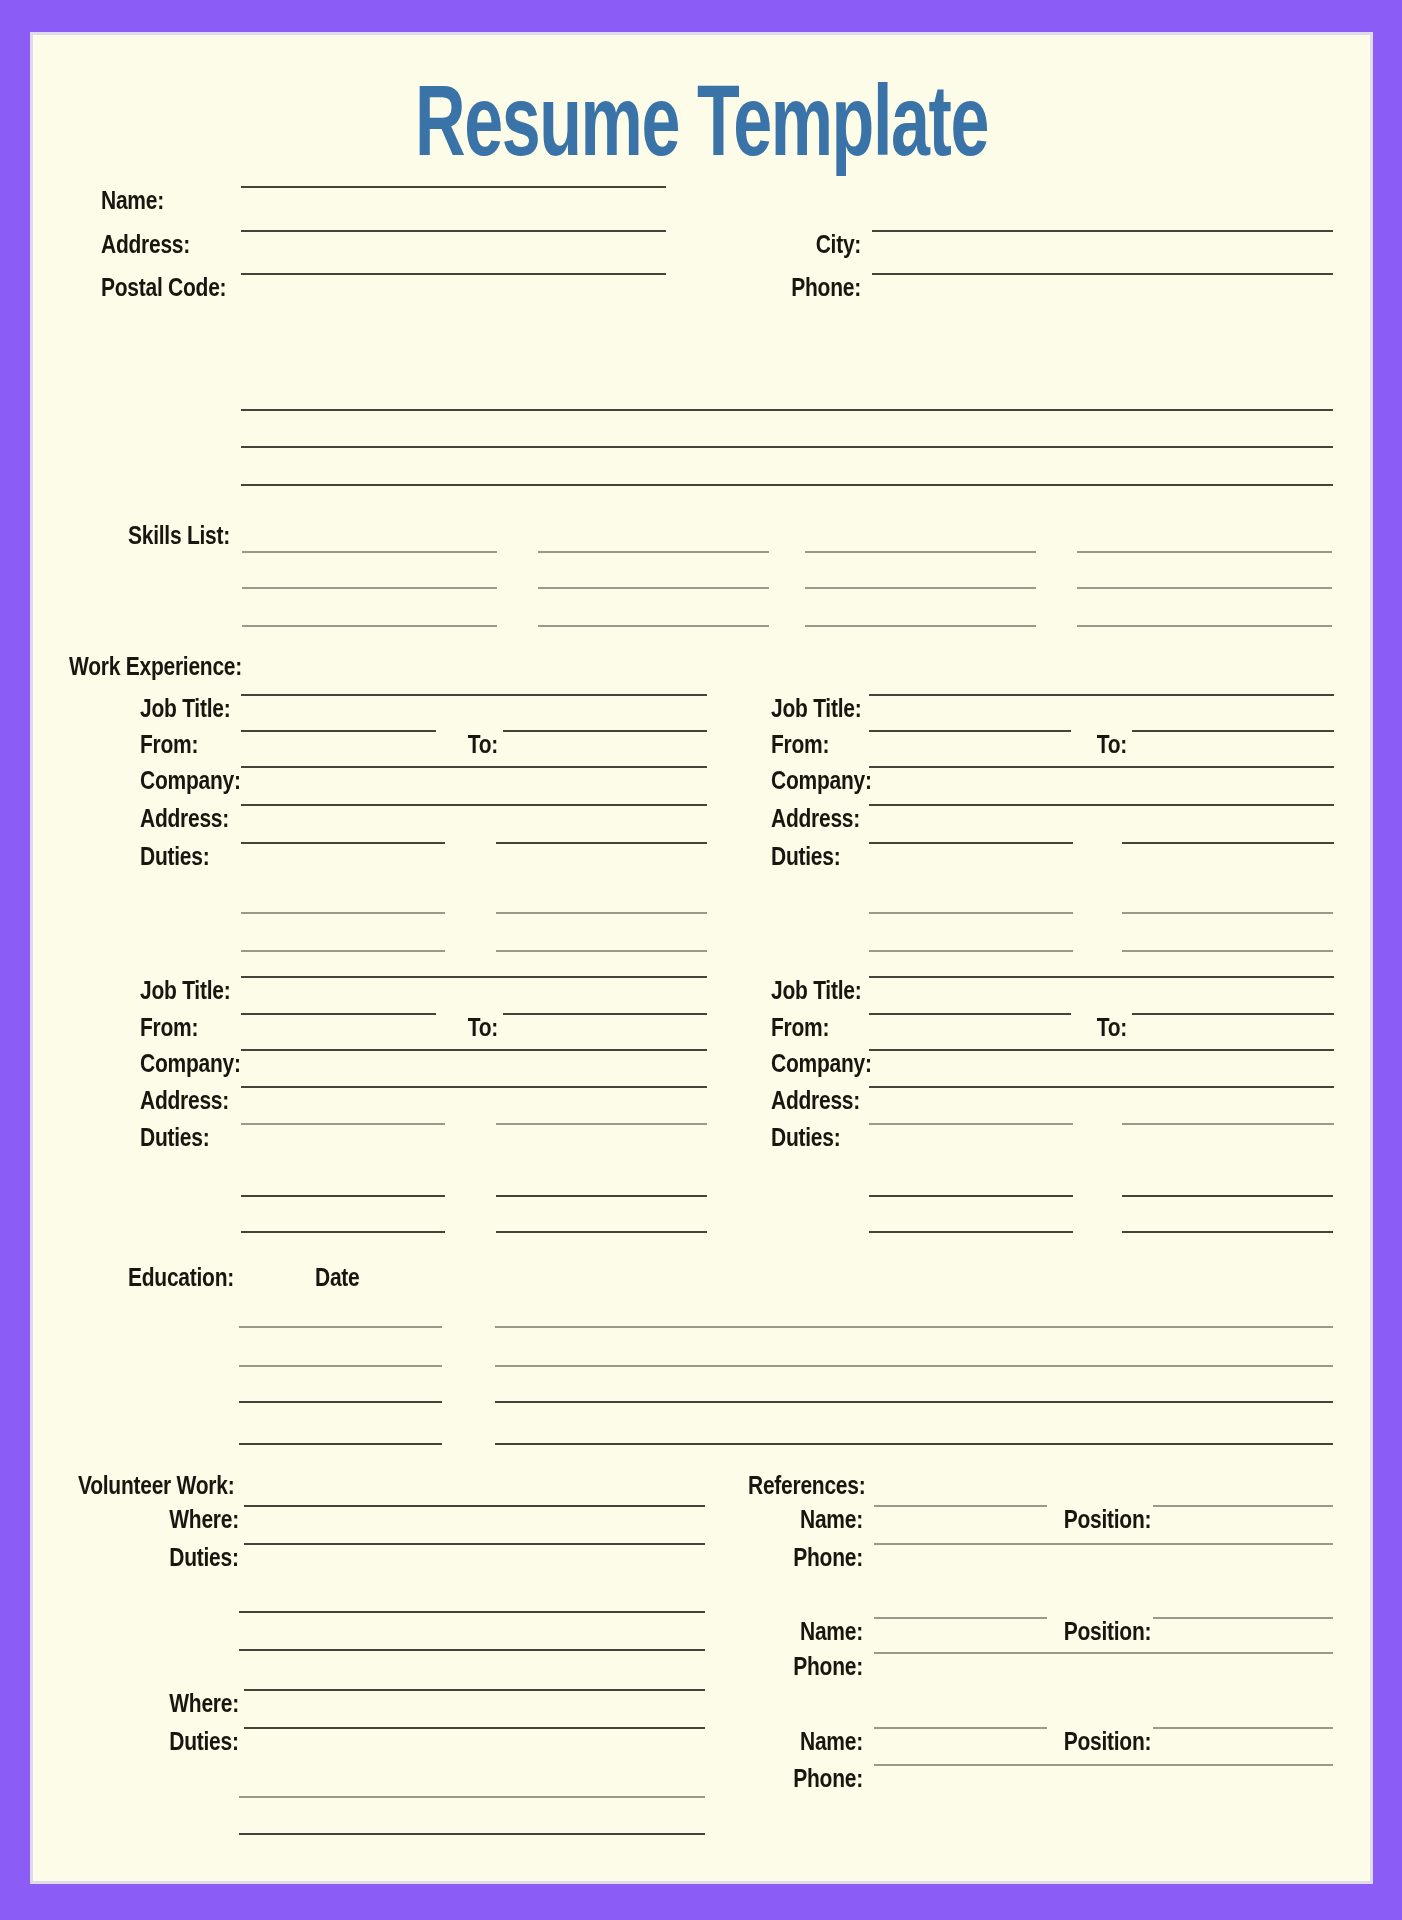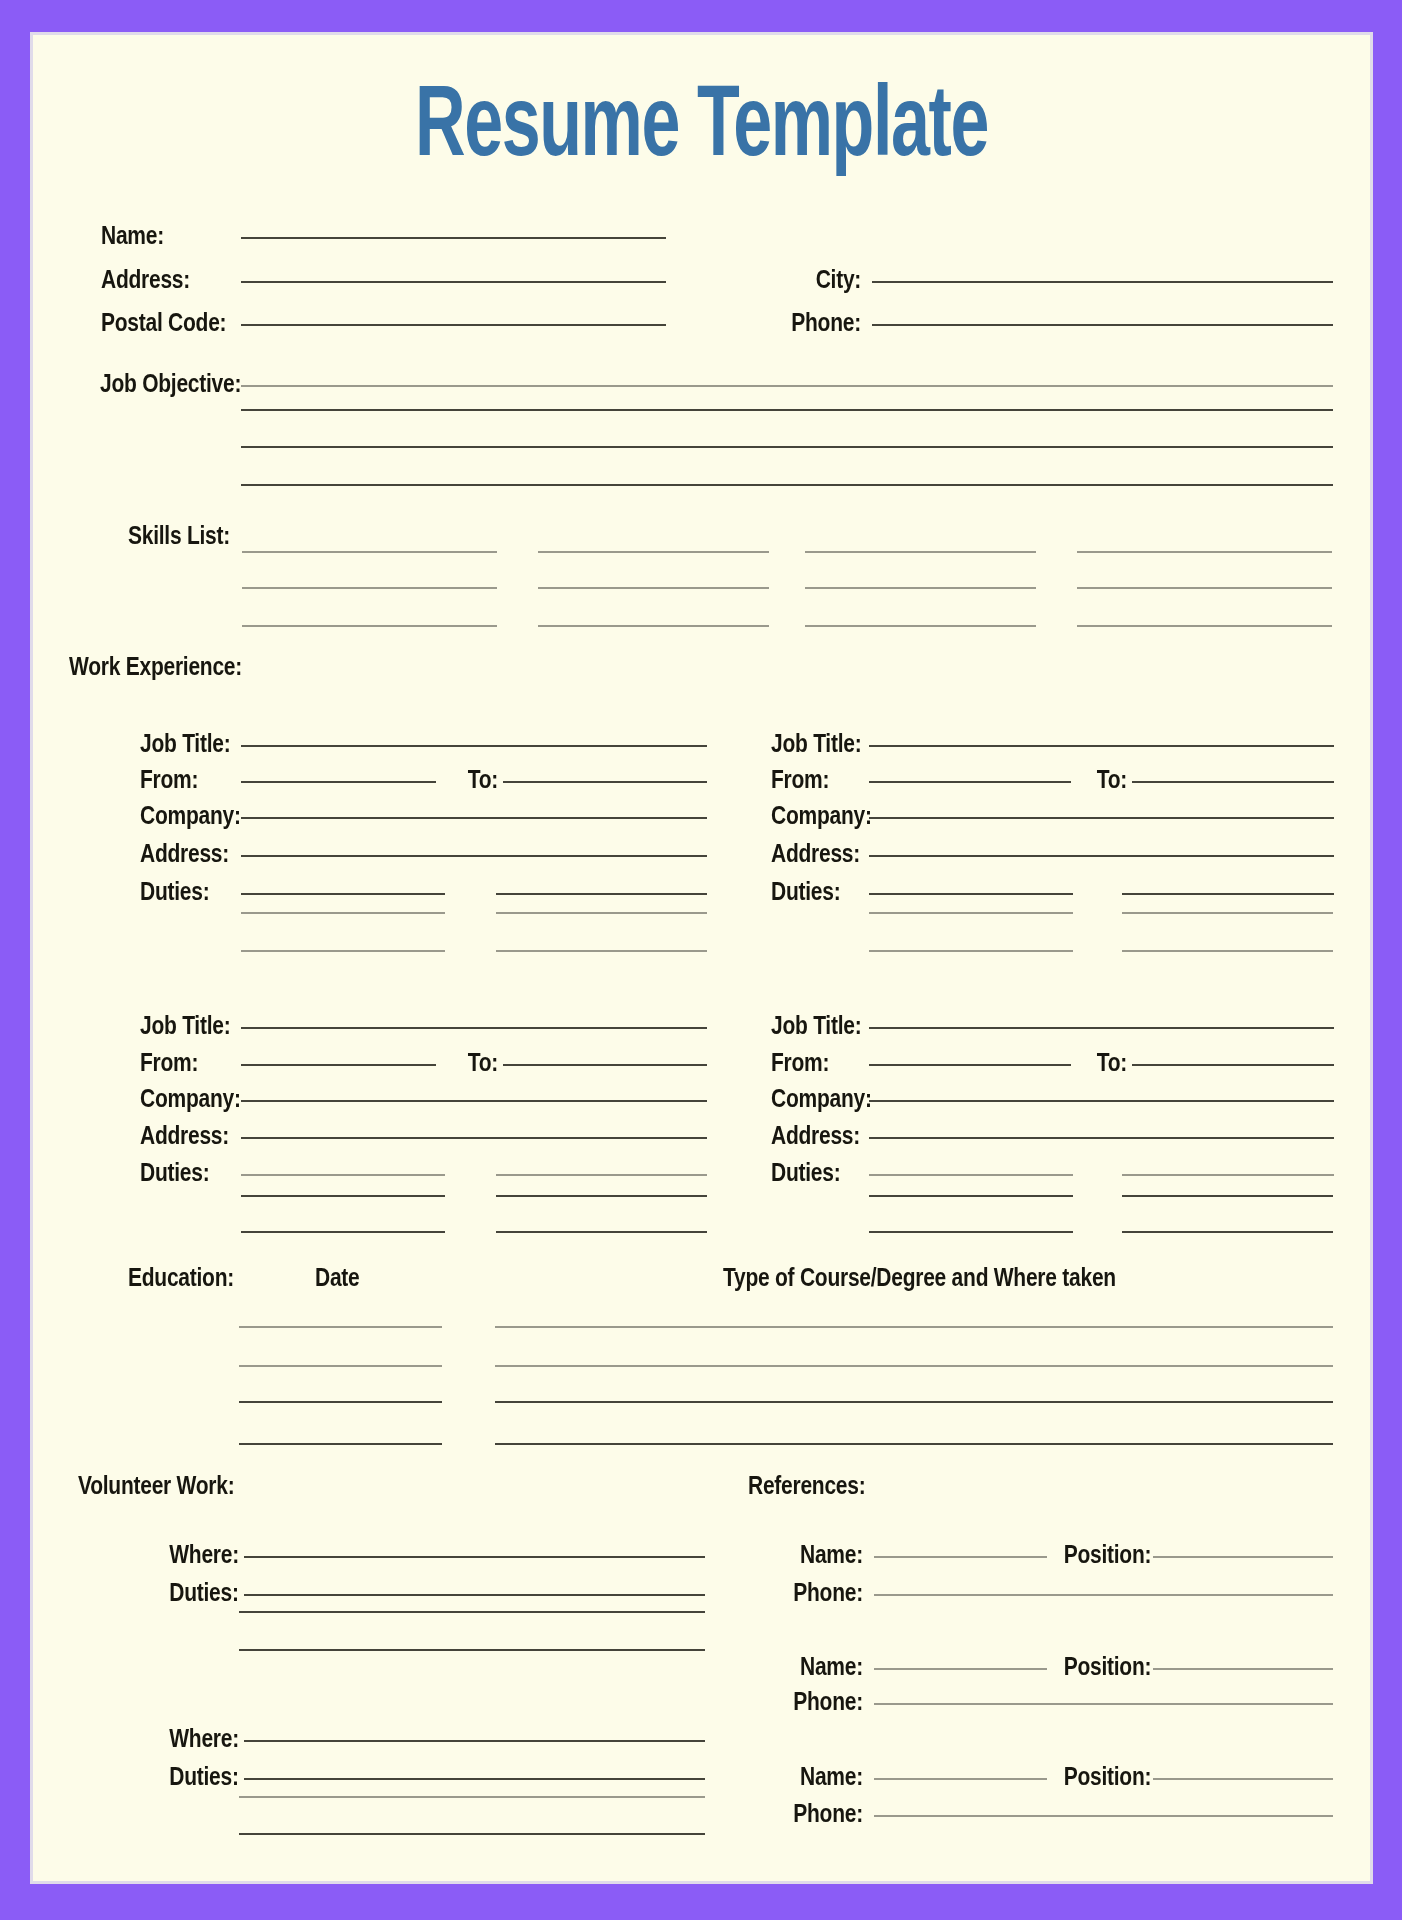--- a/index.html
+++ b/index.html
@@ -8,21 +8,21 @@
   .page{position:absolute;left:33px;top:35px;width:1337px;height:1846px;background:#fdfce9;
         box-shadow:0 0 0 3px rgba(238,241,232,.85);}
   .title{position:absolute;left:0;right:0;top:30px;text-align:center;
          font-weight:700;font-size:100px;line-height:1.1;letter-spacing:-2px;color:#3973a7;
          transform:scaleX(.70);}
   .lab{display:inline-block;font-weight:700;font-size:25px;line-height:1.15;
        letter-spacing:-.3px;color:#17160f;white-space:nowrap;
        transform:scaleX(.84);transform-origin:0 100%;}
   .lb.r .lab{transform-origin:100% 100%;}
   .hd{position:absolute;}
-  .row{position:absolute;display:flex;align-items:center;height:34px;margin-top:35px;}
+  .row{position:absolute;display:flex;align-items:flex-start;height:34px;}
   .lb{flex:none;padding-bottom:5px;}
   .lb.r{text-align:right;padding-right:5px;}
   .ln{flex:1;height:0;border-bottom:2px solid #45443a;}
   .ln.lt{border-bottom-color:#9a998c;}
   .ln.fixed{flex:none;}
   .ln.g6{margin-left:6px;}
   .sp{flex:none;}
   .lnrow{position:absolute;height:0;border-bottom:2px solid #45443a;}
   .lnrow.lt{border-bottom-color:#9a998c;}
 </style>
@@ -48,24 +48,20 @@
     </div>
     <div class="row" style="left:720px;top:195px;width:580px">
       <div class="lb r" style="width:108px"><span class="lab">City:</span></div>
       <div class="ln g6"></div>
     </div>
     <div class="row" style="left:720px;top:238px;width:580px">
       <div class="lb r" style="width:108px"><span class="lab">Phone:</span></div>
       <div class="ln g6"></div>
     </div>
 
-    <div class="row" style="left:67px;top:299px;width:1233px">
-      <div class="lb" style="width:141px"><span class="lab">Job Objective:</span></div>
-      <div class="ln lt"></div>
-    </div>
     <div class="lnrow" style="left:208px;top:374px;width:1092px"></div>
     <div class="lnrow" style="left:208px;top:411px;width:1092px"></div>
     <div class="lnrow" style="left:208px;top:449px;width:1092px"></div>
 
     <div class="hd" style="left:95px;top:486px"><span class="lab">Skills List:</span></div>
     <div class="lnrow lt" style="left:209px;top:516px;width:255px"></div>
     <div class="lnrow lt" style="left:505px;top:516px;width:231px"></div>
     <div class="lnrow lt" style="left:772px;top:516px;width:231px"></div>
     <div class="lnrow lt" style="left:1044px;top:516px;width:255px"></div>
     <div class="lnrow lt" style="left:209px;top:552px;width:255px"></div>
@@ -190,21 +186,20 @@
       <div class="sp" style="width:49px"></div>
       <div class="ln lt"></div>
     </div>
     <div class="lnrow" style="left:836px;top:1160px;width:204px"></div>
     <div class="lnrow" style="left:1089px;top:1160px;width:211px"></div>
     <div class="lnrow" style="left:836px;top:1196px;width:204px"></div>
     <div class="lnrow" style="left:1089px;top:1196px;width:211px"></div>
 
     <div class="hd" style="left:95px;top:1228px"><span class="lab">Education:</span></div>
     <div class="hd" style="left:282px;top:1228px"><span class="lab">Date</span></div>
-    <div class="hd" style="left:690px;top:1228px"><span class="lab">Type of Course/Degree and Where taken</span></div>
     <div class="lnrow lt" style="left:206px;top:1291px;width:203px"></div>
     <div class="lnrow lt" style="left:462px;top:1291px;width:838px"></div>
     <div class="lnrow lt" style="left:206px;top:1330px;width:203px"></div>
     <div class="lnrow lt" style="left:462px;top:1330px;width:838px"></div>
     <div class="lnrow" style="left:206px;top:1366px;width:203px"></div>
     <div class="lnrow" style="left:462px;top:1366px;width:838px"></div>
     <div class="lnrow" style="left:206px;top:1408px;width:203px"></div>
     <div class="lnrow" style="left:462px;top:1408px;width:838px"></div>
 
     <div class="hd" style="left:45px;top:1436px"><span class="lab">Volunteer Work:</span></div>

